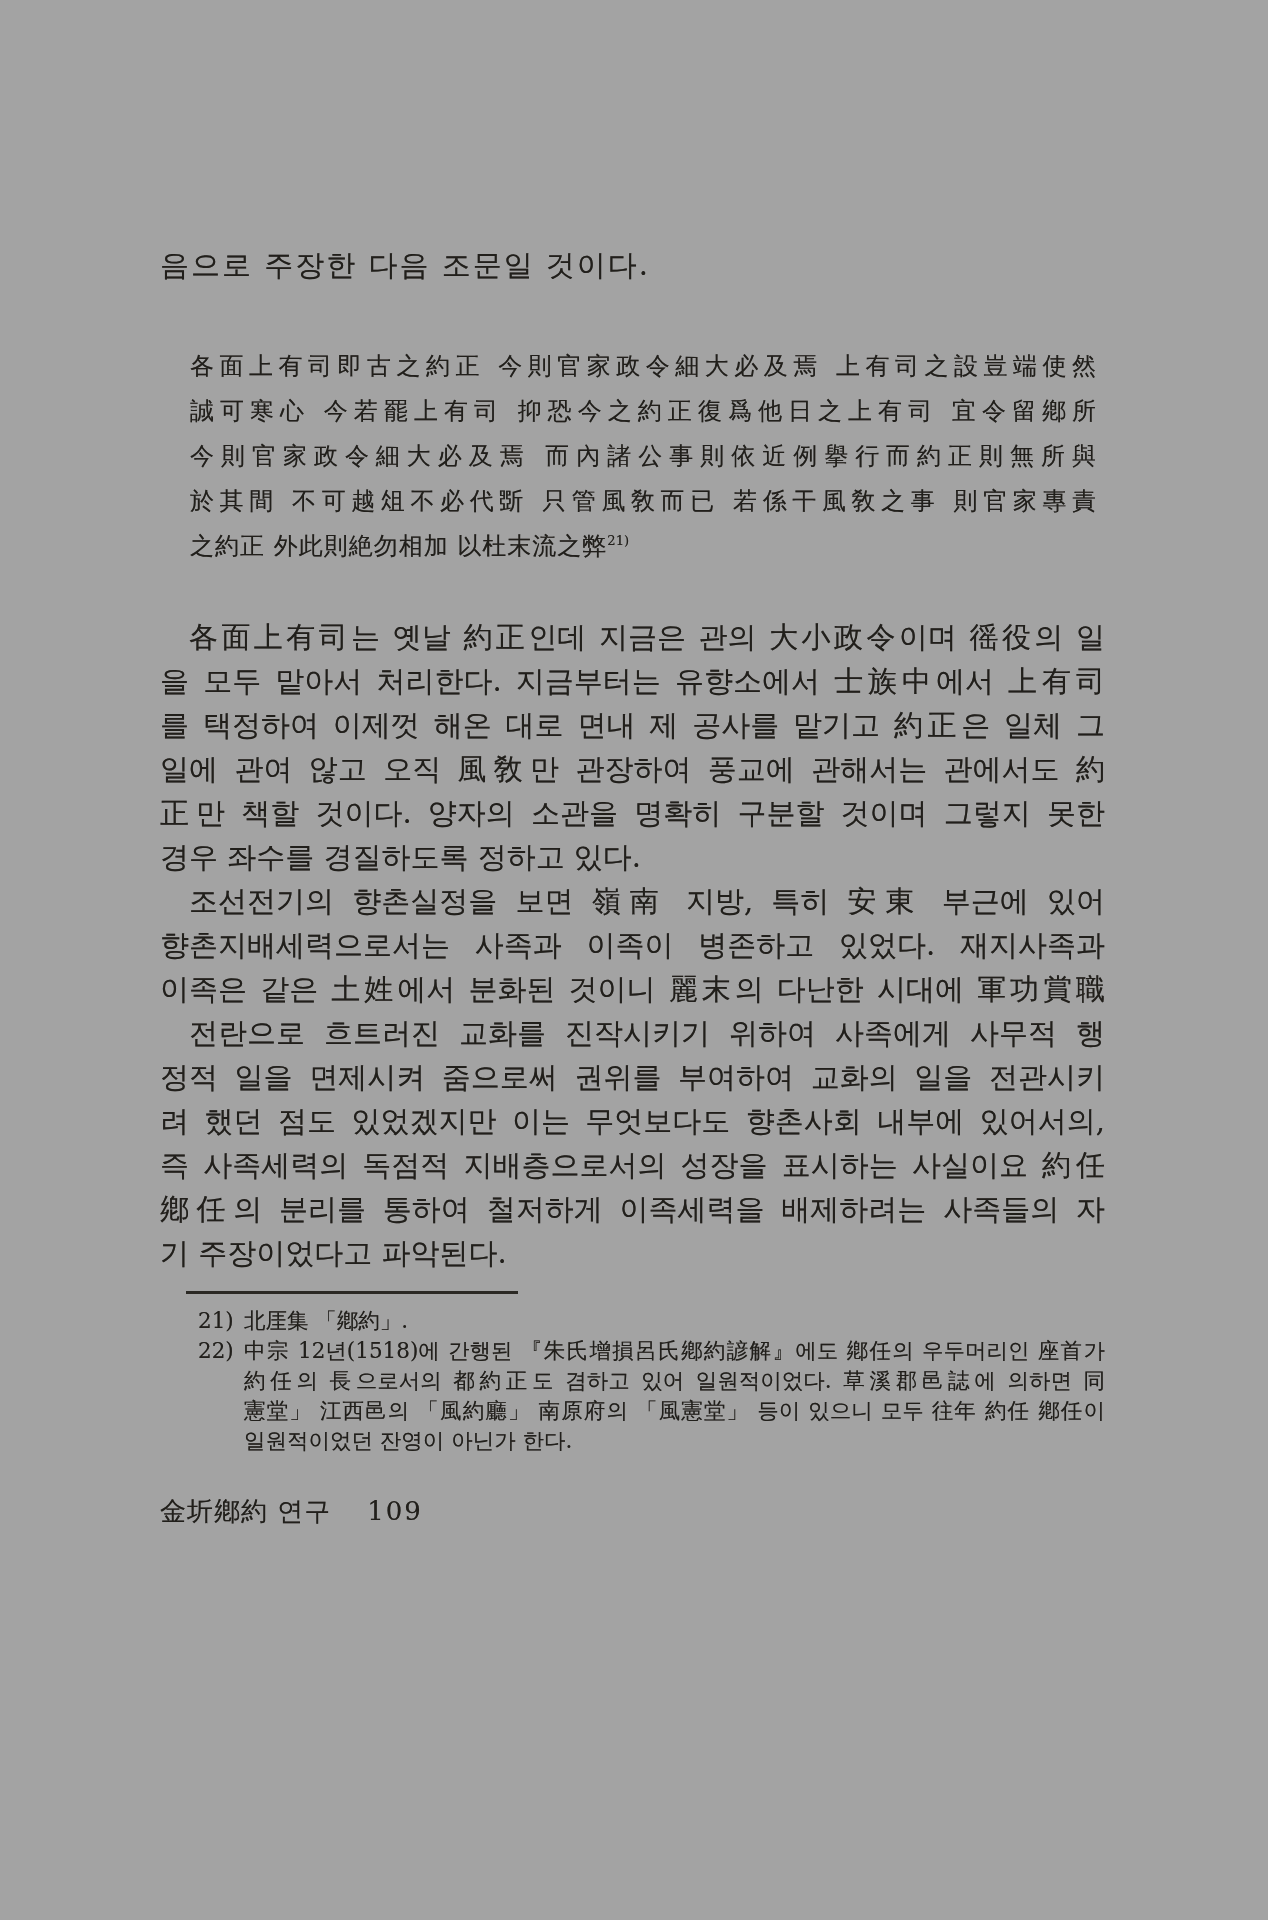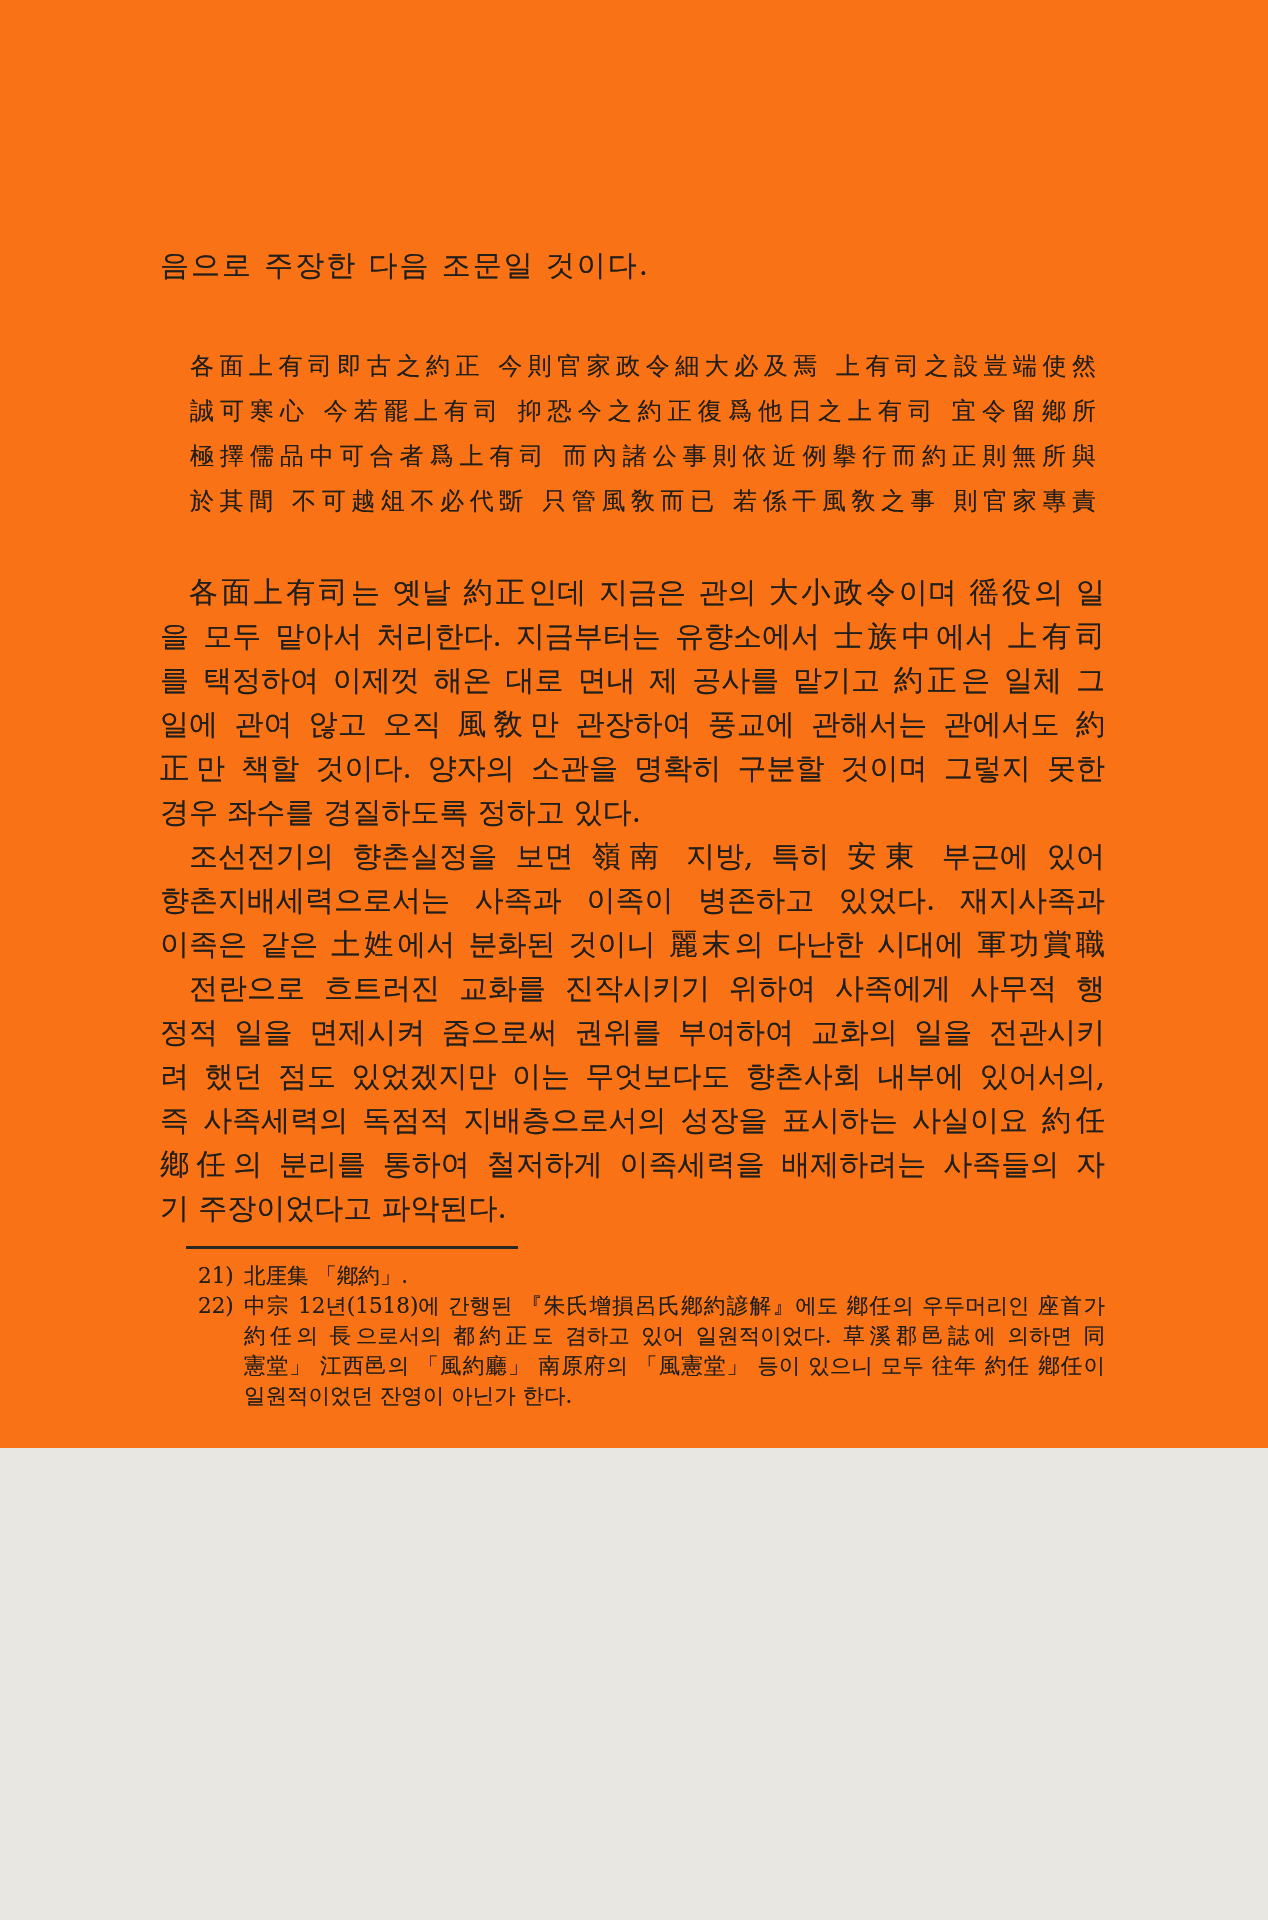--- a/index.html
+++ b/index.html
@@ -1,21 +1,21 @@
 <!DOCTYPE html>
 <html><head>
 <meta charset="utf-8">
 <style>
   html,body{margin:0;padding:0;background:#e9e7e2;}
   .page{
     position:relative;
-    width:1268px;height:1448px;
+    width:1268px;height:1920px;
     margin:0 auto;
     box-sizing:border-box;
-    background:#f97316;
+    background:#a3a3a3;
     padding:248px 163px 0 160px;
     font-family:"DejaVu Serif","Liberation Serif",serif;
     color:#211f1b;
     text-shadow:0 0 .5px rgba(30,28,24,.55);
     overflow:hidden;
   }
   .intro{font-size:29px;line-height:34px;letter-spacing:2px;}
   .quote{margin:62px 8px 0 30px;font-size:24px;line-height:45px;letter-spacing:1px;}
   .bodytext{margin-top:46px;font-size:29px;line-height:44px;}
   .line{
@@ -37,22 +37,23 @@
 </head>
 <body>
 
 <div class="page">
 
   <div class="intro line short">음으로 주장한 다음 조문일 것이다.</div>
 
   <div class="quote">
       <div class="line"><span>各面上有司即古之約正 今則官家政令細大必及焉 上有司之設豈端使然</span></div>
       <div class="line"><span>誠可寒心 今若罷上有司 抑恐今之約正復爲他日之上有司 宜令留鄕所</span></div>
-      <div class="line"><span>極擇儒品中可合者爲上有司 而內諸公事則依近例擧行而約正則無所與</span></div>
+      <div class="line"><span>今則官家政令細大必及焉 而內諸公事則依近例擧行而約正則無所與</span></div>
       <div class="line"><span>於其間 不可越俎不必代斲 只管風敎而已 若係干風敎之事 則官家專責</span></div>
+      <div class="line short"><span>之約正 外此則絶勿相加 以杜末流之弊</span><sup>21)</sup></div>
     </div>
 
   <div class="bodytext">
     <div class="para">
         <div class="line"><span>各面上有司는 옛날 約正인데 지금은 관의 大小政令이며 徭役의 일</span></div>
         <div class="line"><span>을 모두 맡아서 처리한다. 지금부터는 유향소에서 士族中에서 上有司</span></div>
         <div class="line"><span>를 택정하여 이제껏 해온 대로 면내 제 공사를 맡기고 約正은 일체 그</span></div>
         <div class="line"><span>일에 관여 않고 오직 風敎만 관장하여 풍교에 관해서는 관에서도 約</span></div>
         <div class="line"><span>正만 책할 것이다. 양자의 소관을 명확히 구분할 것이며 그렇지 못한</span></div>
         <div class="line short"><span>경우 좌수를 경질하도록 정하고 있다.</span></div>

